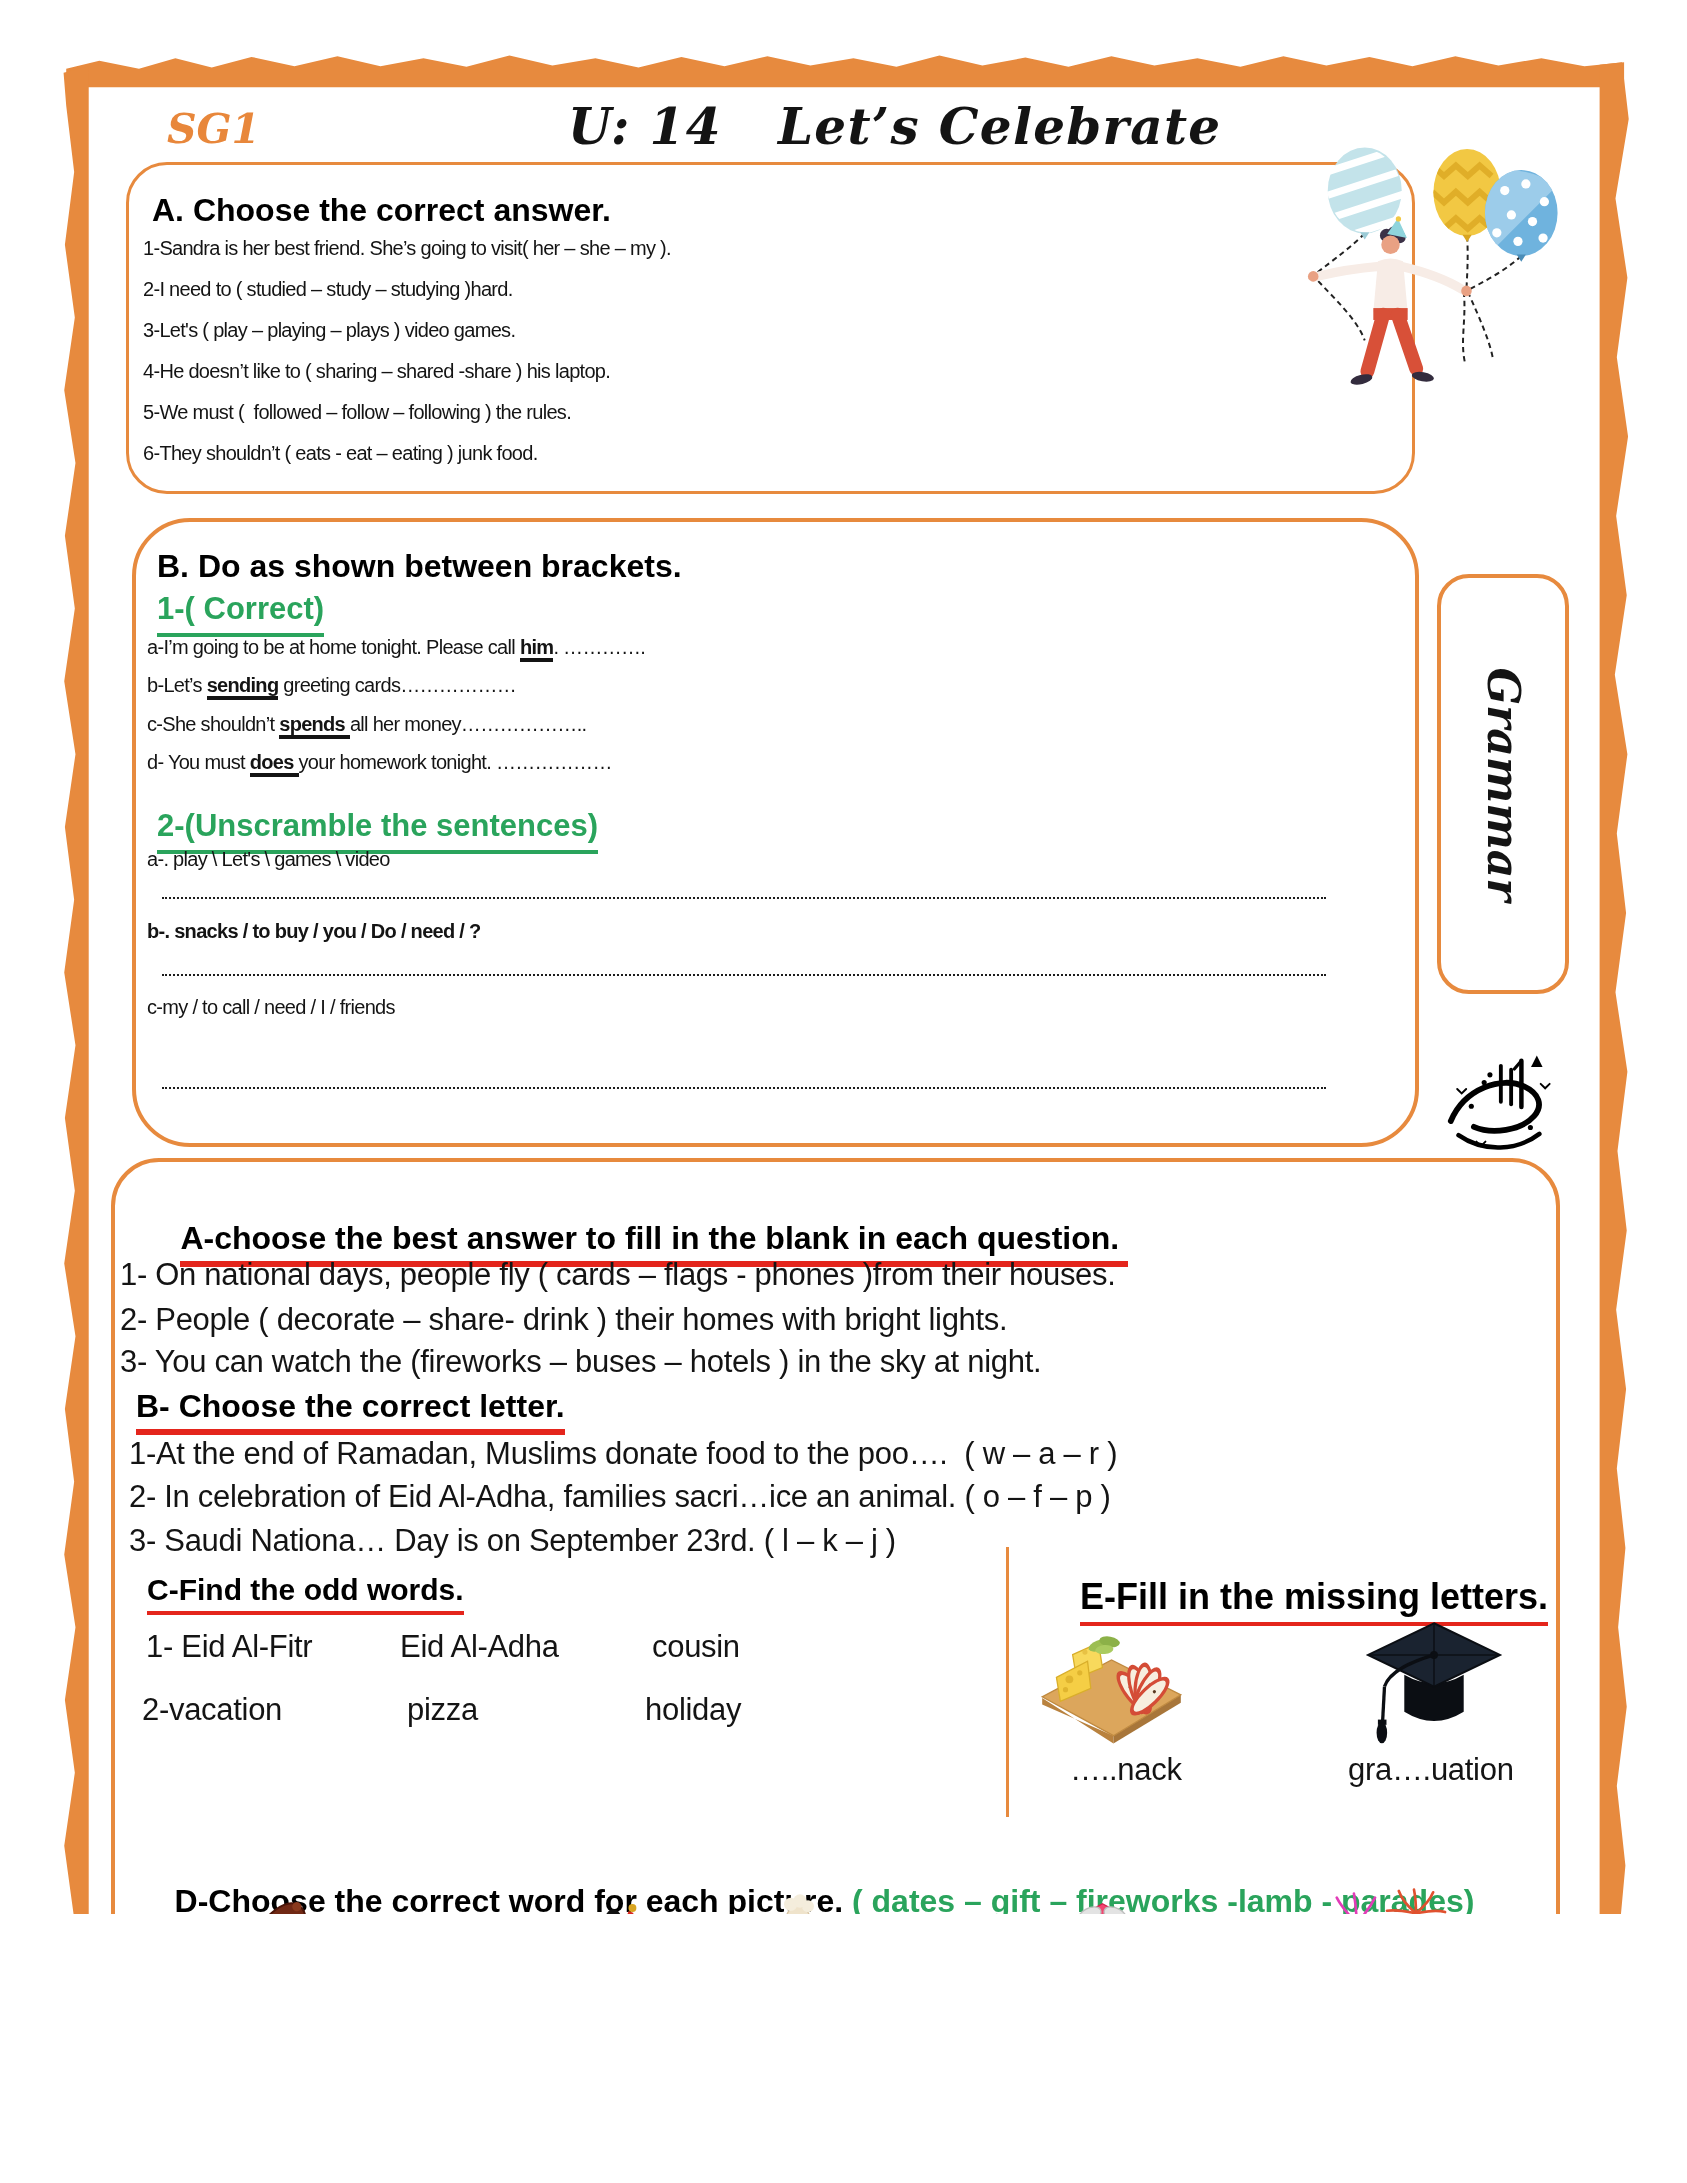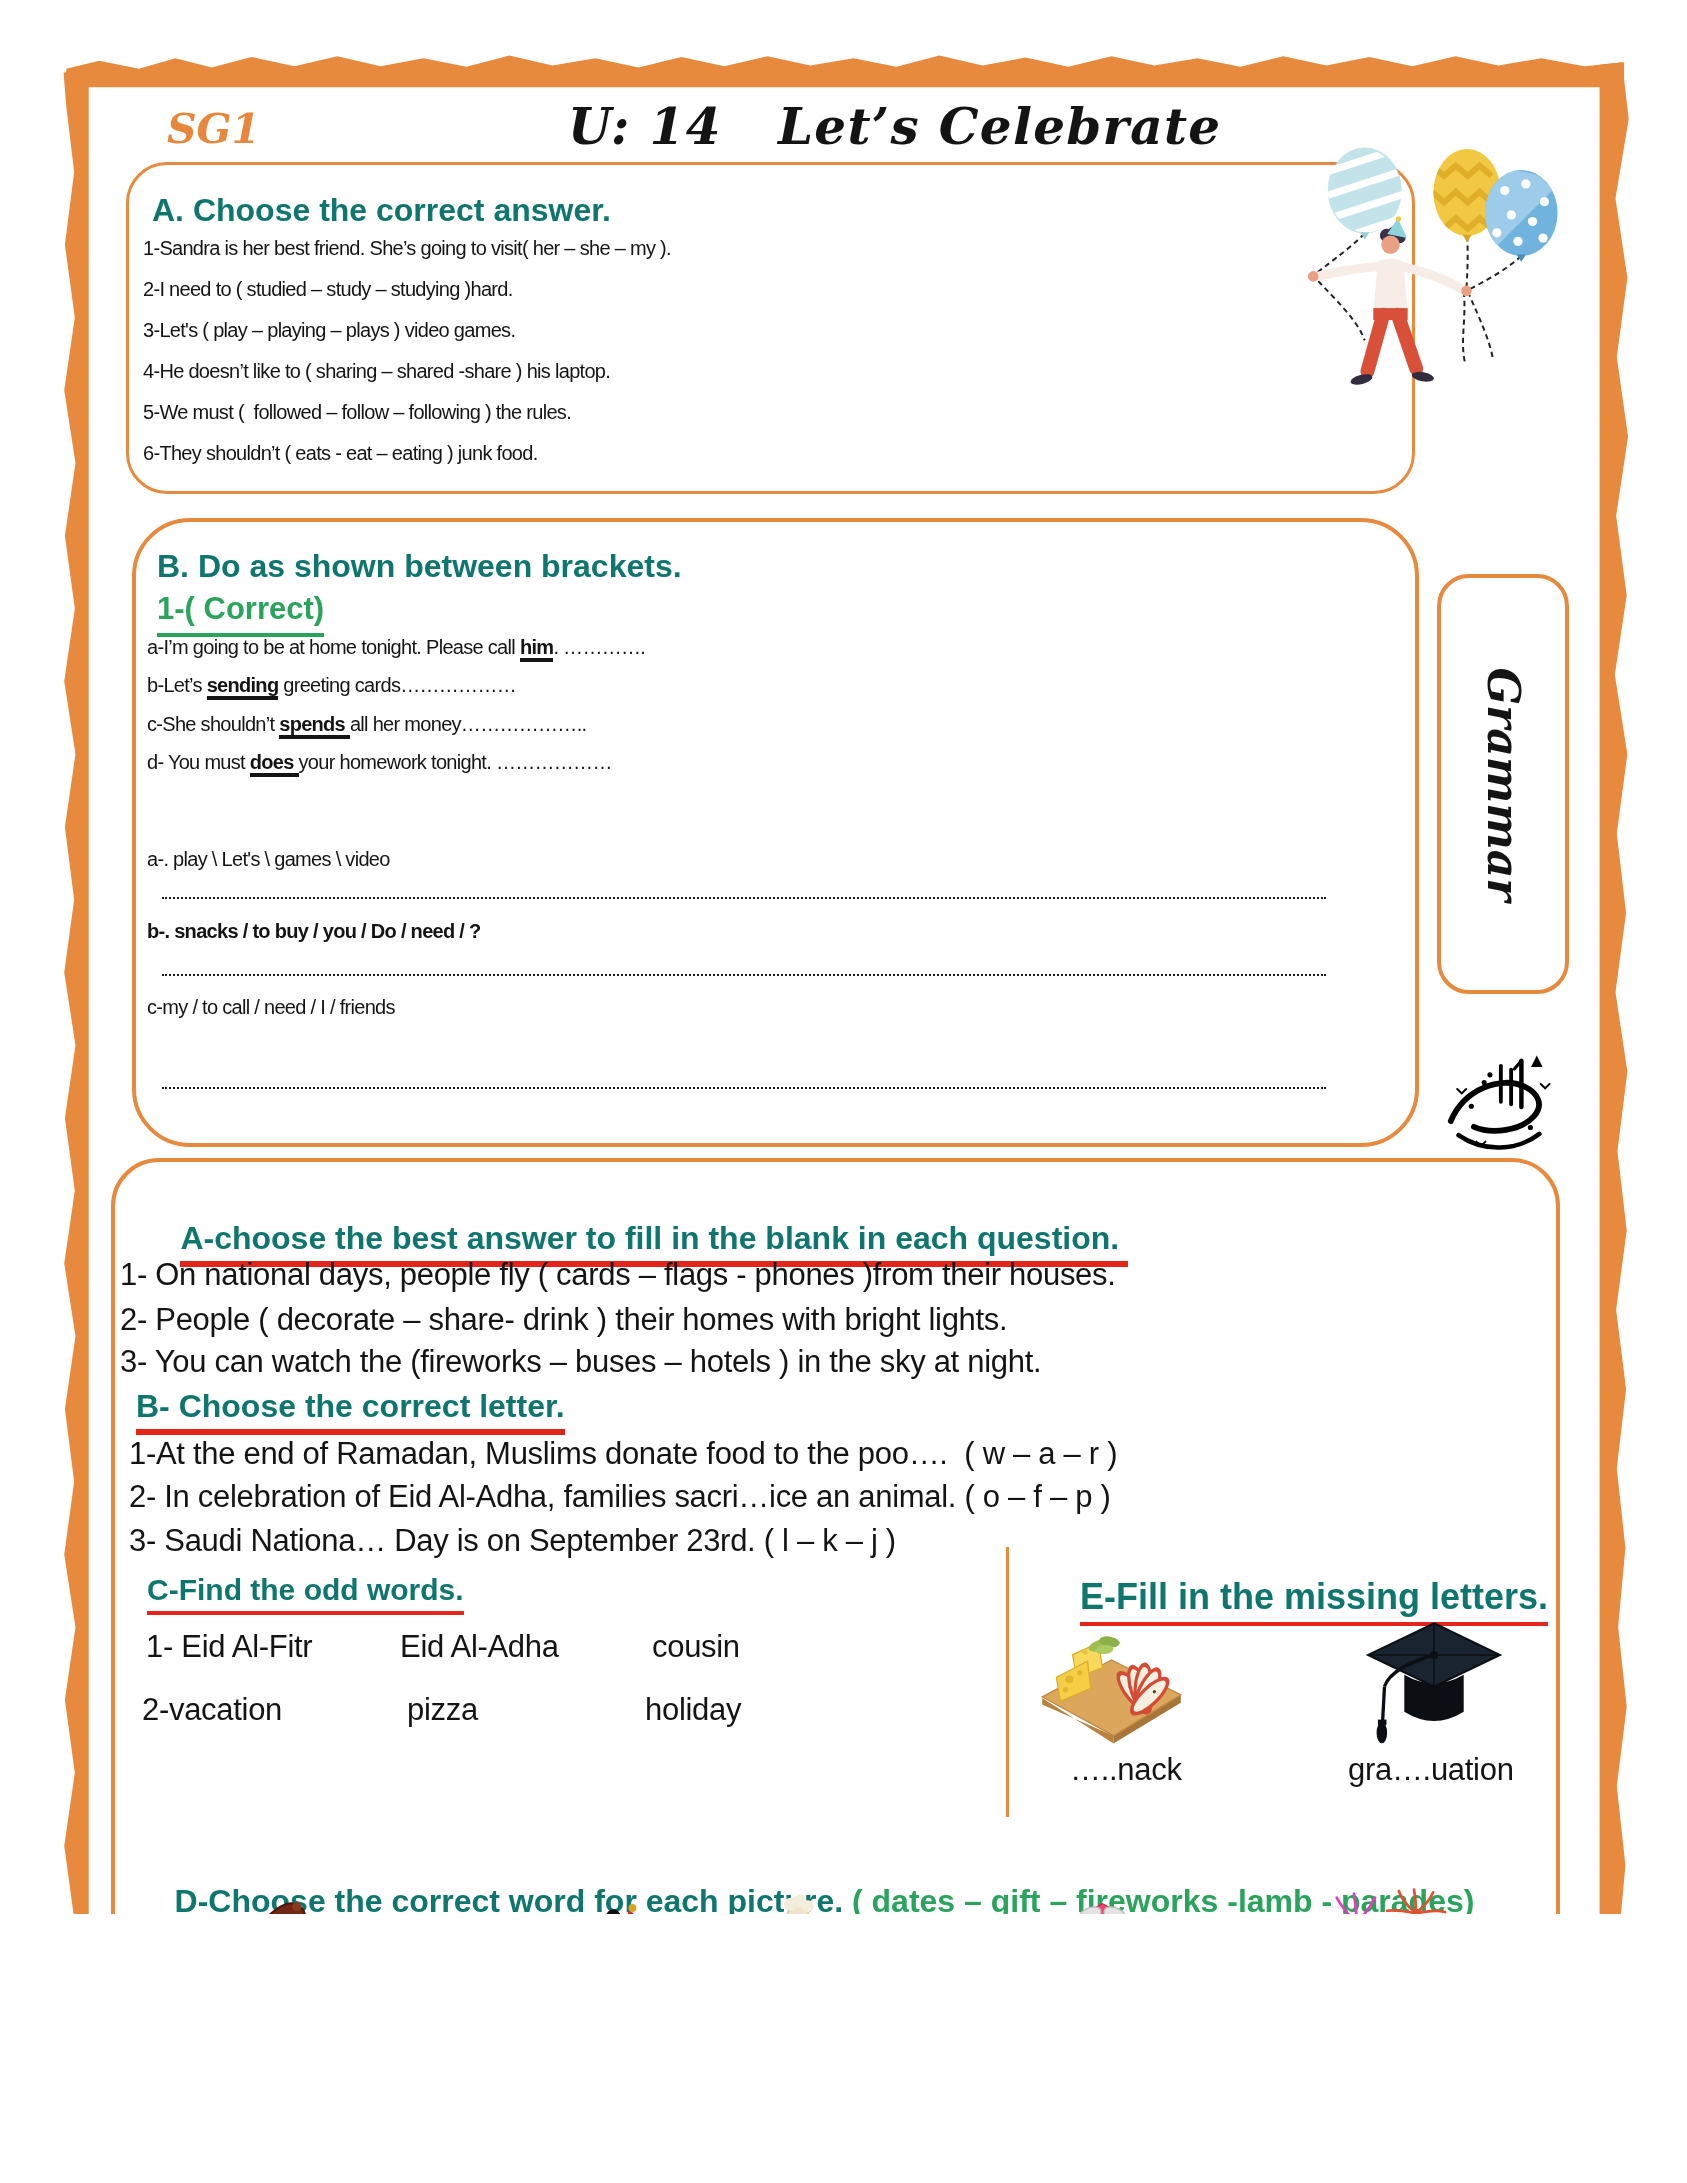--- a/index.html
+++ b/index.html
@@ -1,20 +1,20 @@
 <!DOCTYPE html>
 <html style="font-size:10.6px"><head>
 <meta charset="utf-8">
 <style>
   html,body{margin:0;padding:0;background:#ffffff;}
   #sheet{position:relative;width:1687px;height:1914px;background:#fff;
          font-family:"Liberation Sans",sans-serif;color:#141414;overflow:hidden;}
   .abs{position:absolute;}
   .b{font-weight:bold;}
-  .red{color:#0f766e;}
+  .red{color:#000000;}
   .green{color:#2AA45C;}
   .orange{color:#E8873B;}
   .script{font-family:"DejaVu Serif",serif;font-style:italic;font-weight:bold;}
   .box{position:absolute;border:4px solid #E78A3E;border-radius:46px;background:#fff;}
   .item{position:absolute;font-size:20px;white-space:pre;letter-spacing:-0.7px;}
   .item3{position:absolute;font-size:31px;white-space:pre;letter-spacing:-0.3px;}
   .head1{position:absolute;font-size:32px;font-weight:bold;white-space:pre;}
   .uline-red{border-bottom:6px solid #E4251C;padding-bottom:4.6px;}
   .uline-green{border-bottom:4.6px solid #2AA45C;padding-bottom:7px;}
   .wd{font-weight:bold;border-bottom:4px solid #141414;}
@@ -133,20 +133,23 @@
 
   <div class="box" style="left:132px;top:518px;width:1279px;height:621px;border-radius:58px;"></div>
   <div class="head1 red" style="left:157px;top:548px;">B. Do as shown between brackets.</div>
   <div class="abs green b" style="left:157px;top:591px;font-size:31px;">
     <span class="uline-green">1-( Correct)</span>
   </div>
   <div class="item" style="left:147px;top:636px;"><span>a-I’m going to be at home tonight. Please call </span><span class="wd">him</span><span>. ………….</span></div>
   <div class="item" style="left:147px;top:674px;"><span>b-Let’s </span><span class="wd">sending</span><span> greeting cards………………</span></div>
   <div class="item" style="left:147px;top:751px;"><span>d- You must </span><span class="wd">does </span><span>your homework tonight. ………………</span></div>
   <div class="item" style="left:147px;top:713px;"><span>c-She shouldn’t </span><span class="wd">spends </span><span>all her money………………..</span></div>
+  <div class="abs green b" style="left:157px;top:808px;font-size:31px;">
+    <span class="uline-green">2-(Unscramble the sentences)</span>
+  </div>
   <div class="item" style="left:147px;top:848px;">a-. play \ Let's \ games \ video</div>
   <div class="dotline" style="left:162px;top:870px;width:1164px;height:26.5px;"></div>
   <div class="item" style="left:147px;top:920px;font-weight:bold;">b-. snacks / to buy / you / Do / need / ?</div>
   <div class="dotline" style="left:162px;top:947px;width:1164px;height:26.5px;"></div>
   <div class="item" style="left:147px;top:996px;">c-my / to call / need / I / friends</div>
   <div class="dotline" style="left:162px;top:1059px;width:1164px;height:28px;"></div>
 
   <div class="grammar-box">
     <span class="script">Grammar</span>
   </div>

